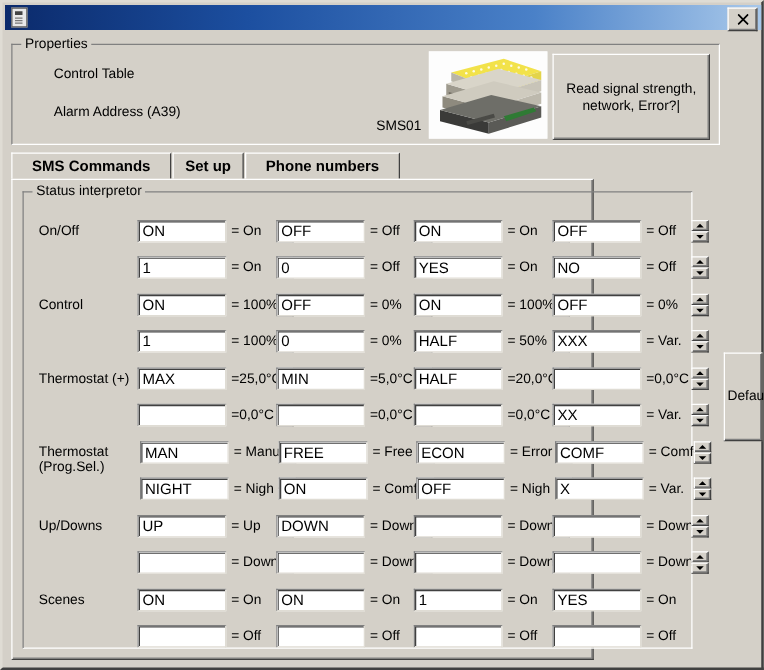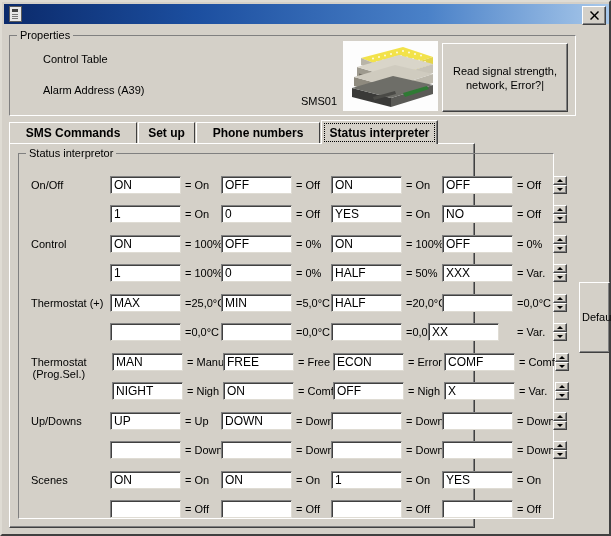--- a/index.html
+++ b/index.html
@@ -115,21 +115,20 @@
     position:absolute;left:2px;top:2px;right:2px;bottom:2px;
     border:1px dotted #000;pointer-events:none;
   }
   
   #statuspanel{
     position:absolute;left:7px;top:141px;width:466px;height:385px;
     background:#d4d0c8;box-sizing:border-box;
     border-left:1px solid #ffffff;border-top:1px solid #ffffff;
     border-right:1px solid #404040;border-bottom:1px solid #404040;
     box-shadow:inset -1px -1px 0 #808080;
-    text-align:center;
   }
   #sigroup{left:8px;top:9px;width:536px;height:366px;}
   .rowlabel{position:absolute;font-size:11px;white-space:pre-line;line-height:12px;}
   .tbox{
     position:absolute;height:18px;background:#ffffff;box-sizing:border-box;
     border:1px solid #808080;border-right-color:#dfdcd4;border-bottom-color:#dfdcd4;
     box-shadow:inset 1px 1px 0 #404040, inset -1px -1px 0 #ffffff;
     font-size:12px;color:#000;
   }
   .tbox span{position:absolute;left:3px;top:1px;white-space:nowrap;}
@@ -227,24 +226,20 @@
   <div class="tabstrip">
       <div class="tab" style="left: 0px; width: 128px;">
         <span>SMS Commands</span>
       </div>
       <div class="tab" style="left: 129px; width: 57px;">
         <span>Set up</span>
       </div>
       <div class="tab" style="left: 187px; width: 124px;">
         <span>Phone numbers</span>
       </div>
-      <div class="tab active" style="left: 312px; width: 117px;">
-        <span>Status interpreter</span>
-        <span class="focusrect"></span>
-      </div>
     </div>
 
   <div id="statuspanel">
     <div class="group" id="sigroup">
       <span class="group-label">Status interpretor</span>
     <span class="rowlabel" style="left: 12px; top: 25px;">On/Off</span>
         <div class="tbox" style="left: 91px; top: 22px; width: 71px;">
           <span>ON</span>
         </div>
         <span class="eq" style="left: 166px; top: 25px;">= On</span>
@@ -515,21 +510,21 @@
         </div>
         <span class="eq" style="left: 387px; top: 172px;">=0,0°C</span>
         <div class="spin" style="left: 423px; top: 169px;">
           <div class="sb up">
             <i class="tri-up"></i>
           </div>
           <div class="sb dn">
             <i class="tri-dn"></i>
           </div>
         </div>
-        <div class="tbox" style="left: 409px; top: 169px; width: 71px;">
+        <div class="tbox" style="left: 423px; top: 169px; width: 71px;">
           <span>XX</span>
         </div>
         <span class="eq" style="left: 498px; top: 172px;">= Var.</span>
         <div class="spin" style="left: 534px; top: 169px;">
           <div class="sb up">
             <i class="tri-up"></i>
           </div>
           <div class="sb dn">
             <i class="tri-dn"></i>
           </div>

